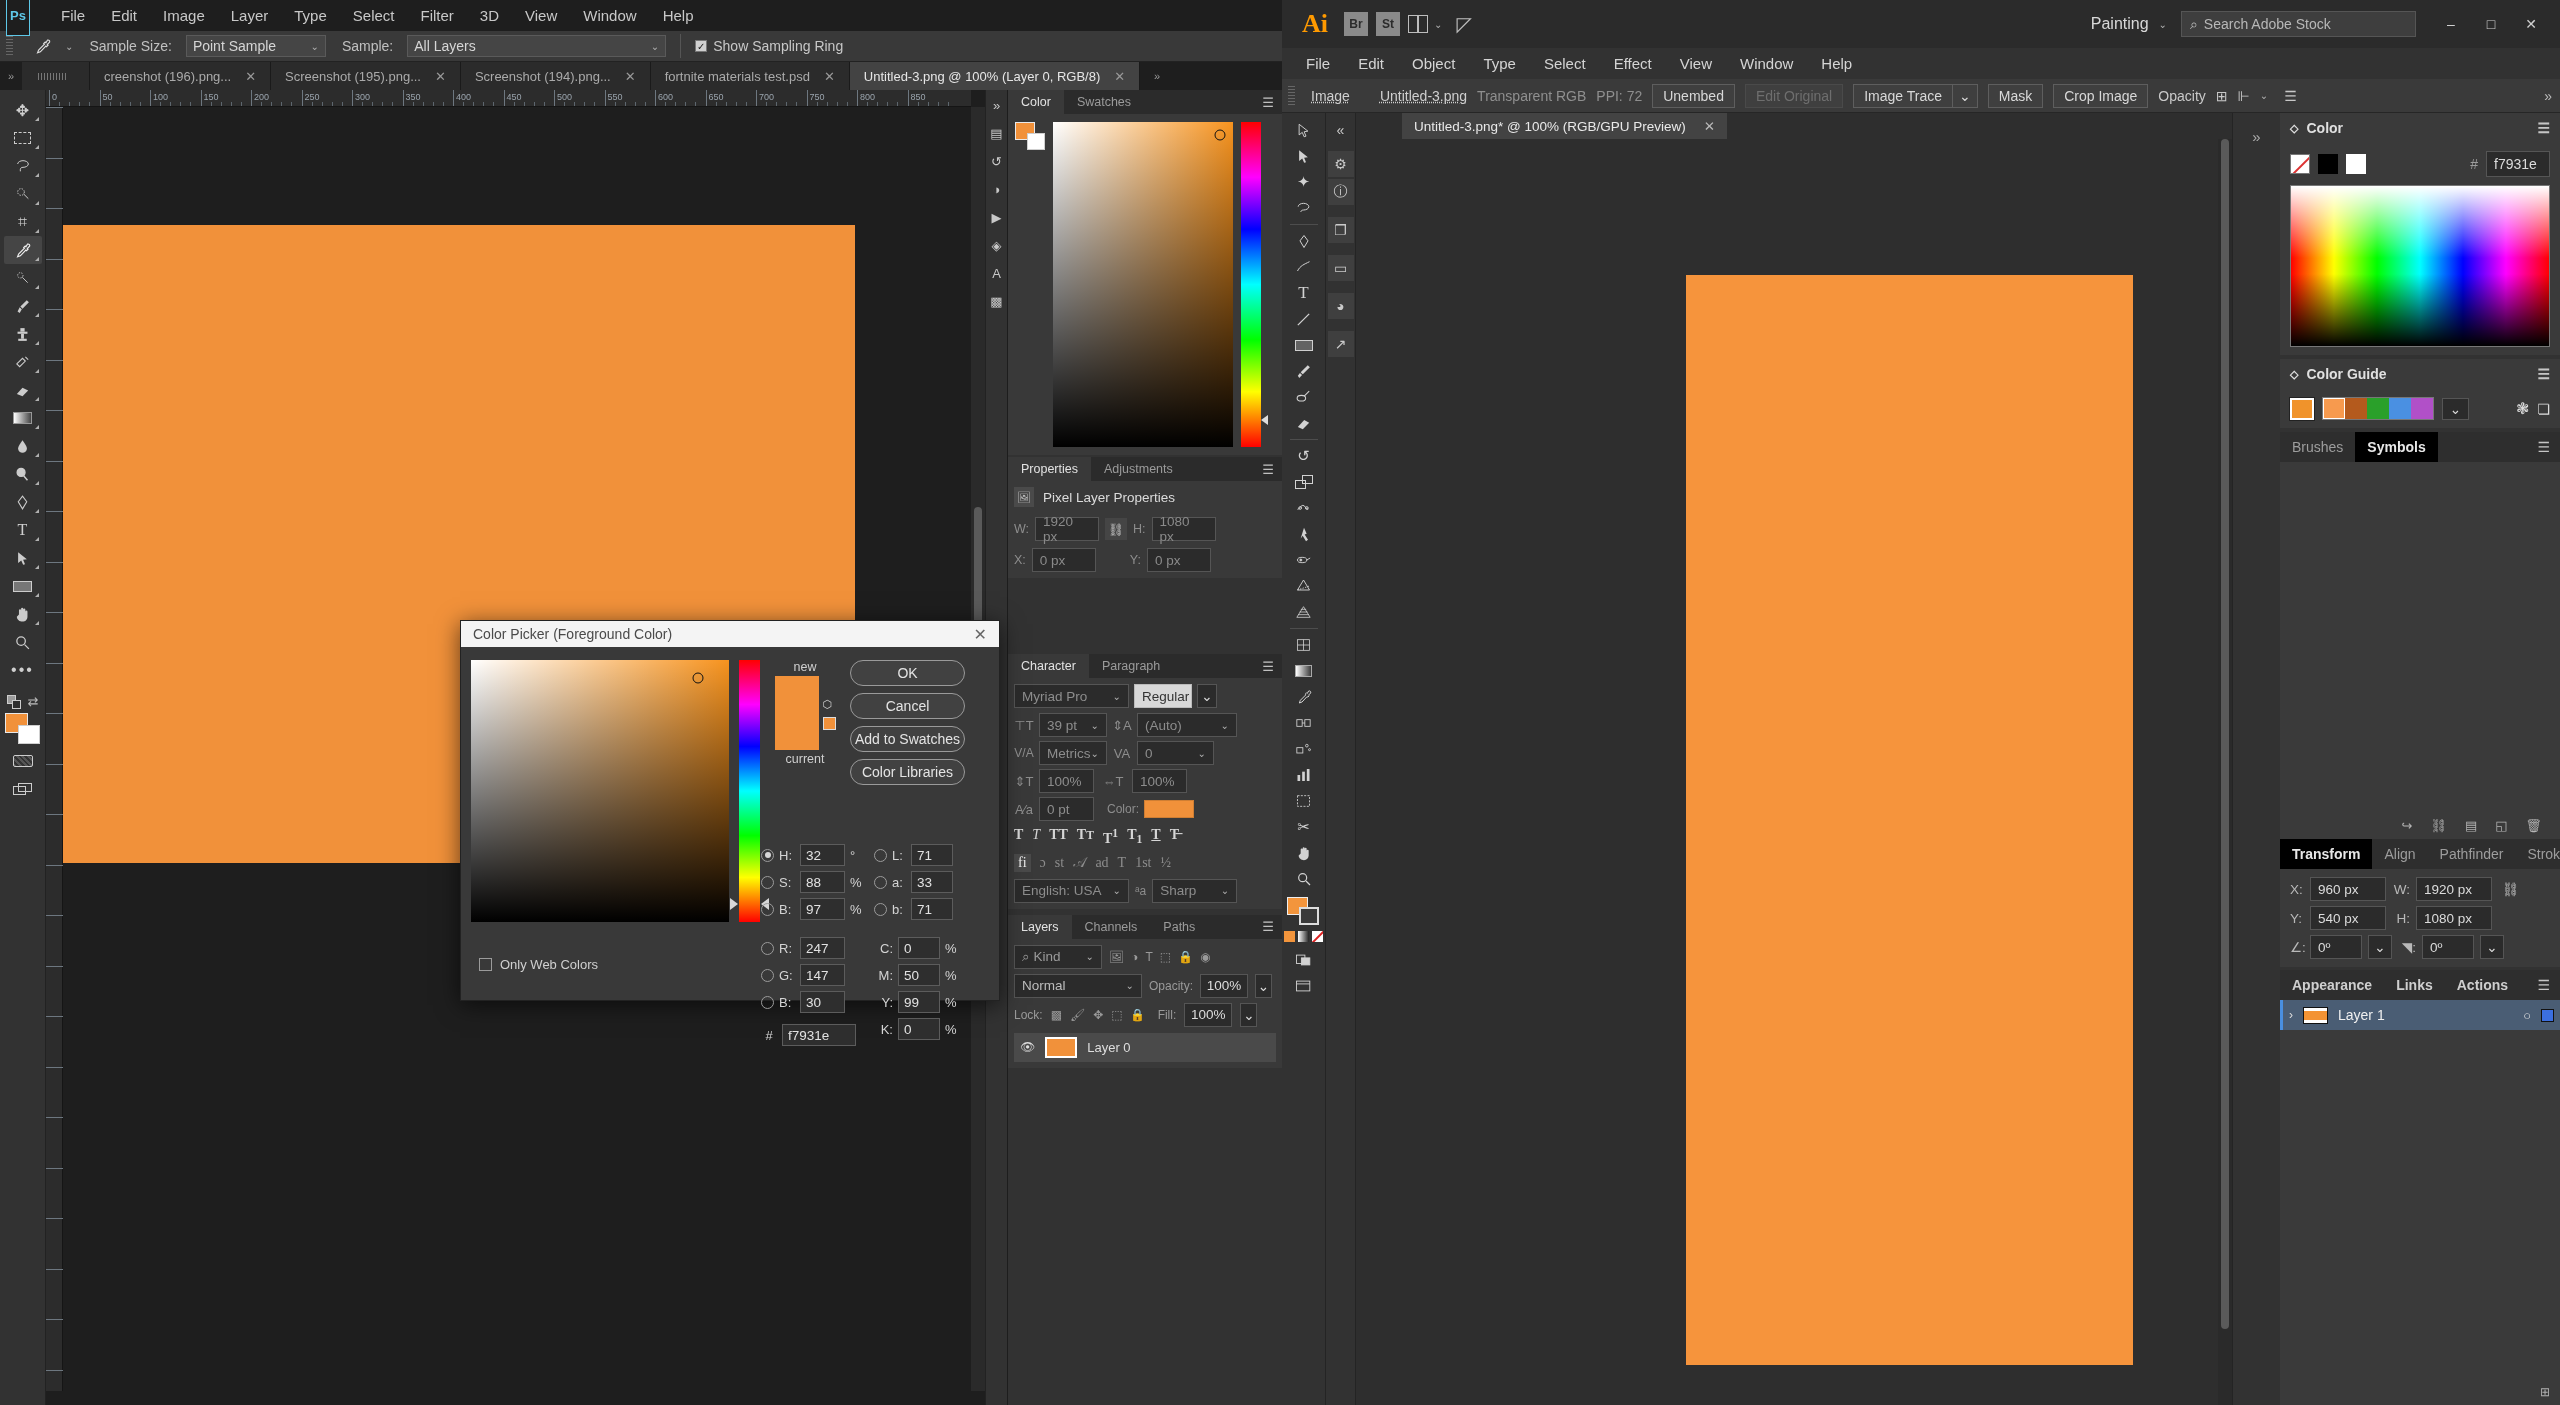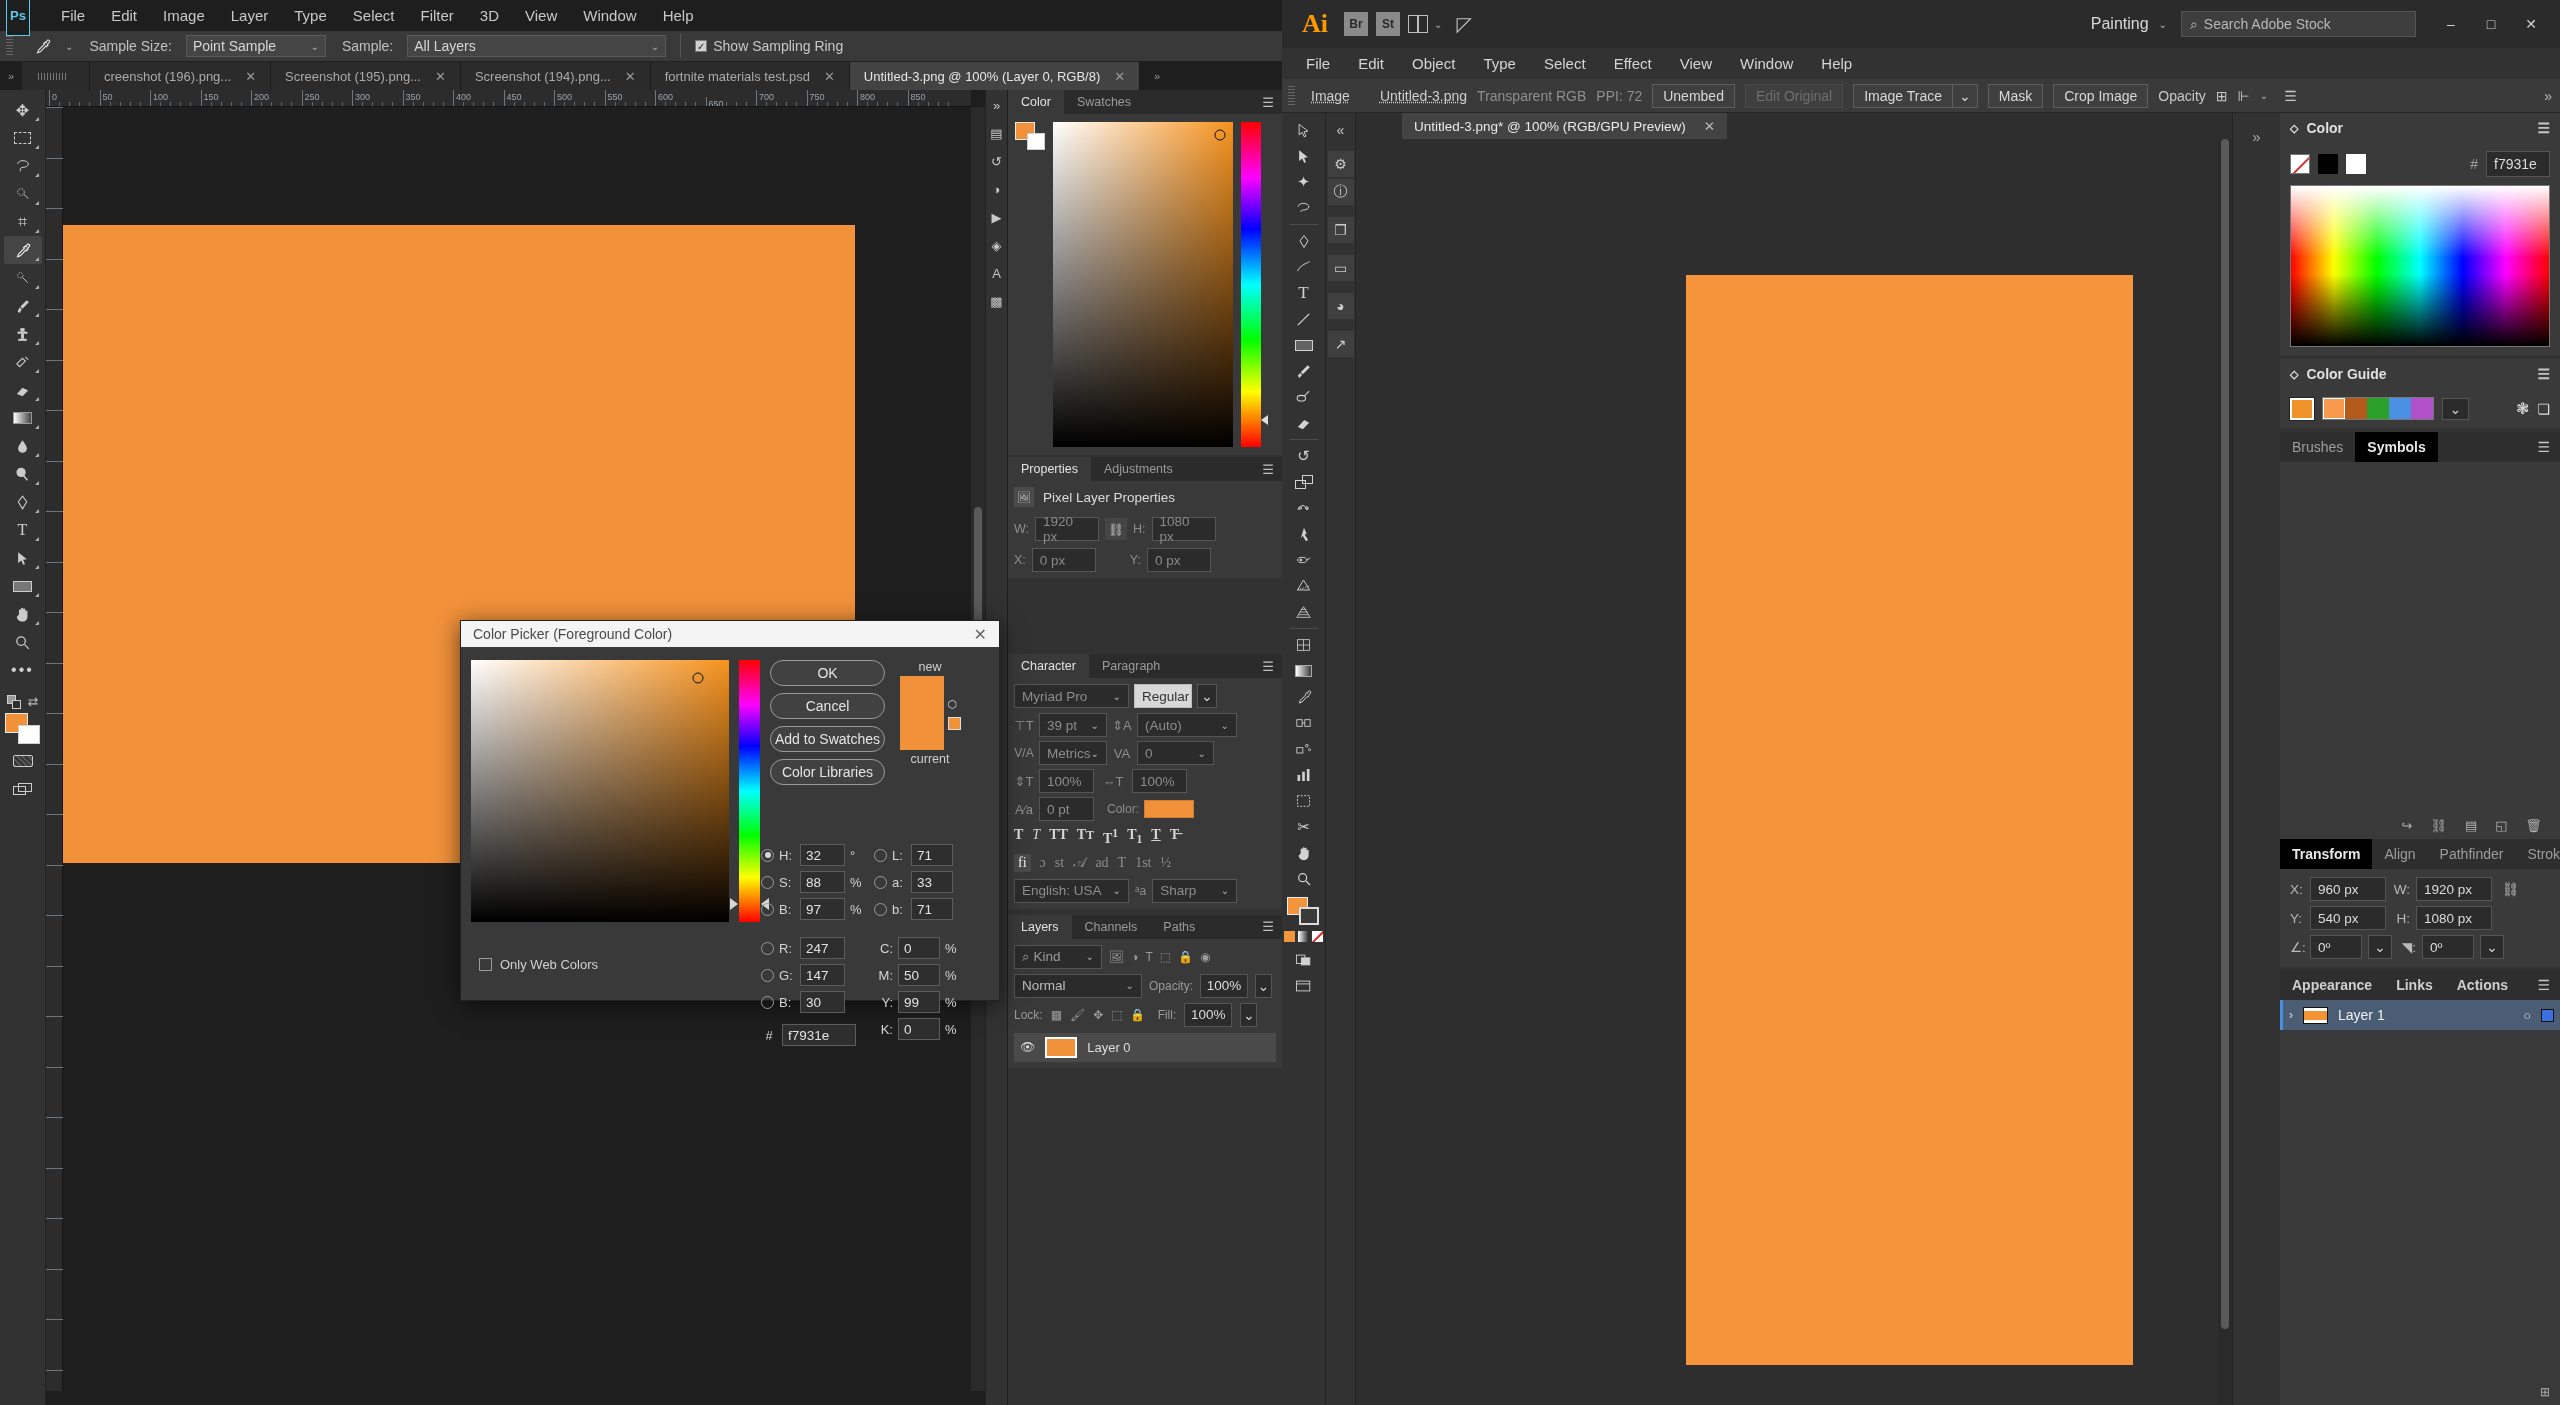--- a/index.html
+++ b/index.html
@@ -415,21 +415,21 @@
           <div class="rtick" style="left: 558.5px;">550</div>
           <div class="rmin" style="left: 568.6px;"></div>
           <div class="rmin" style="left: 578.7px;"></div>
           <div class="rmin" style="left: 588.8px;"></div>
           <div class="rmin" style="left: 598.9px;"></div>
           <div class="rtick" style="left: 609px;">600</div>
           <div class="rmin" style="left: 619.1px;"></div>
           <div class="rmin" style="left: 629.2px;"></div>
           <div class="rmin" style="left: 639.3px;"></div>
           <div class="rmin" style="left: 649.4px;"></div>
-          <div class="rtick" style="left: 659.5px; margin-top: 7px;">650</div>
+          <div class="rtick" style="left: 659.5px;">650</div>
           <div class="rmin" style="left: 669.6px;"></div>
           <div class="rmin" style="left: 679.7px;"></div>
           <div class="rmin" style="left: 689.8px;"></div>
           <div class="rmin" style="left: 699.9px;"></div>
           <div class="rtick" style="left: 710px;">700</div>
           <div class="rmin" style="left: 720.1px;"></div>
           <div class="rmin" style="left: 730.2px;"></div>
           <div class="rmin" style="left: 740.3px;"></div>
           <div class="rmin" style="left: 750.4px;"></div>
           <div class="rtick" style="left: 760.5px;">750</div>
@@ -686,39 +686,39 @@
       <div class="sv-field" style="width:258px;height:262px">
         <div style="position:absolute;inset:0;background:#f7931e"></div>
         <div class="sv-white"></div>
           <div class="sv-black"></div>
         <div class="sv-cursor" style="left:88%;top:7%"></div>
       </div>
       <div class="huebar" style="height:262px;width:21px;position:relative">
         <span class="hue-arr-l" style="top:calc(93% - 6px)"></span>
         <span class="hue-arr-r" style="top:calc(93% - 6px)"></span>
       </div>
-      <div style="width:115px;display:flex;flex-direction:column;gap:7px">
-        <div class="pillbtn">OK</div>
-        <div class="pillbtn">Cancel</div>
-        <div class="pillbtn">Add to Swatches</div>
-        <div class="pillbtn">Color Libraries</div>
-      </div>
       <div style="width:70px;display:flex;flex-direction:column;align-items:center;font-size:12.5px;color:#cfcfcf">
         <span>new</span>
         <div style="display:flex;align-items:flex-start;gap:4px;margin-top:2px">
           <div style="width:44px">
             <div style="height:37px;background:#f1913a"></div>
             <div style="height:37px;background:#f1913a"></div>
           </div>
           <div style="display:flex;flex-direction:column;gap:6px;padding-top:22px">
             <span style="font-size:11px;color:#ccc">⬡</span>
             <span style="width:13px;height:13px;background:#f1913a;border:1px solid #ddd;display:block"></span>
           </div>
         </div>
         <span style="margin-top:2px">current</span>
+      </div>
+      <div style="width:115px;display:flex;flex-direction:column;gap:7px">
+        <div class="pillbtn">OK</div>
+        <div class="pillbtn">Cancel</div>
+        <div class="pillbtn">Add to Swatches</div>
+        <div class="pillbtn">Color Libraries</div>
       </div>
     </div>
     <div style="display:flex;padding:0 10px;margin-top:-78px;margin-left:290px;gap:8px;font-size:13px;color:#d4d4d4">
       <div style="display:flex;flex-direction:column;gap:5px">
         <div style="display:flex;align-items:center;gap:5px">
           <span class="radio on"></span>
           <span style="width:16px">H:</span>
           <span class="numfld" style="width:45px">32</span>
           <span style="width:12px">°</span>
         </div>

